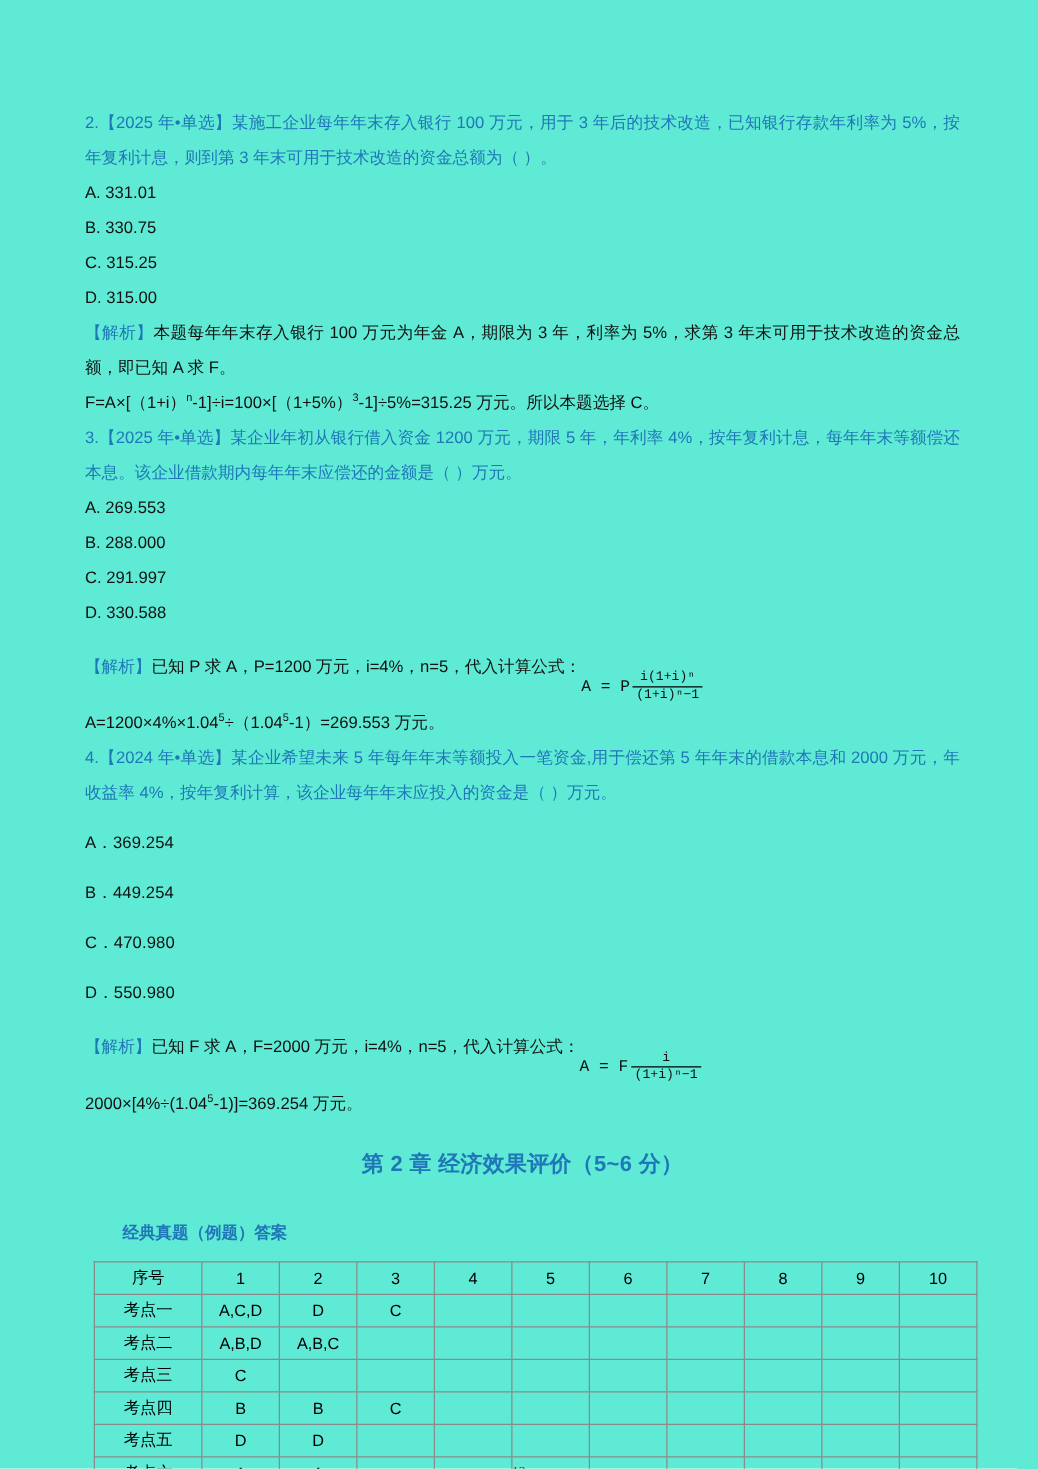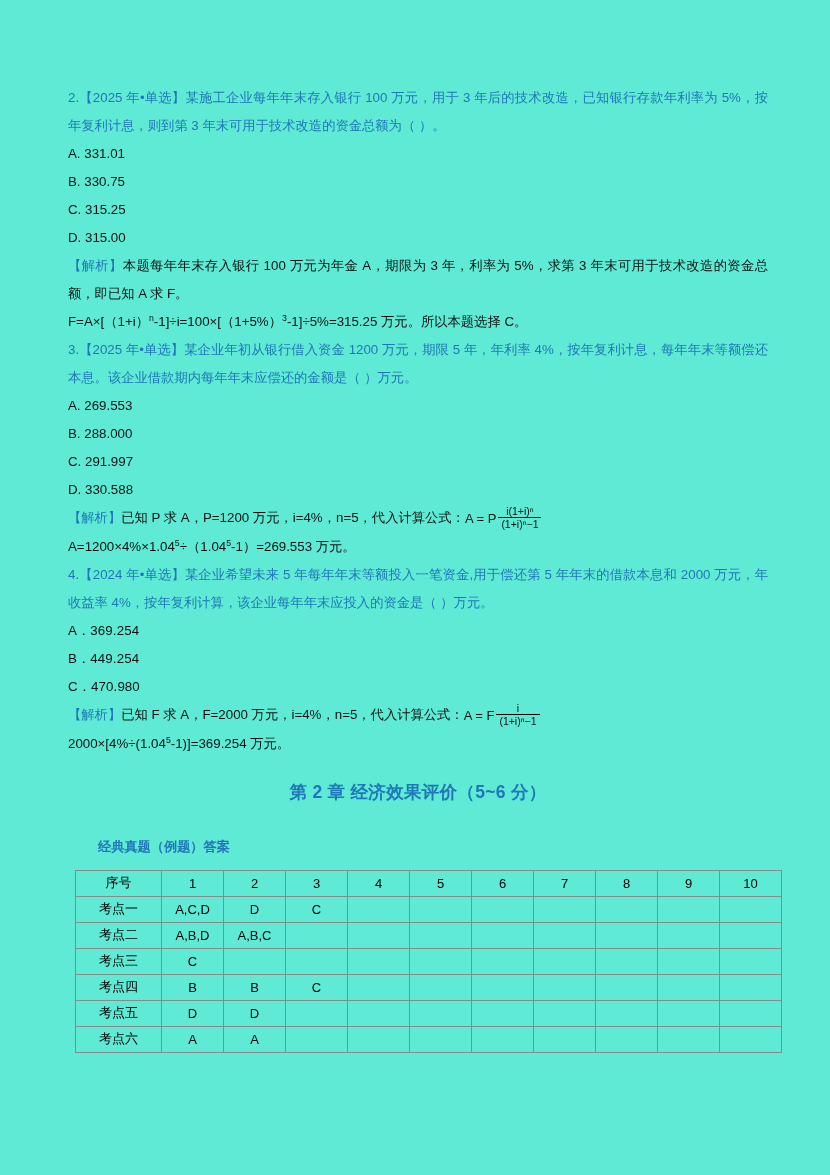--- a/index.html
+++ b/index.html
@@ -38,20 +38,21 @@
     text-justify: inter-ideograph;
     white-space: normal;
   }
   .opt {
     font-size: 13.3px;
     line-height: 28px;
     color: #111111;
   }
   .opt.wide {
     letter-spacing: 0.1px;
+    margin-top: 12px;
   }
   .expl {
     font-size: 13.3px;
     line-height: 28px;
     color: #111111;
     text-align: justify;
     text-justify: inter-ideograph;
   }
   .tag {
     color: #1f77b8;
@@ -62,23 +63,24 @@
   sup {
     font-size: 0.66em;
     vertical-align: super;
     line-height: 0;
   }
 
   
   .frac-expr {
     display: inline-block;
     vertical-align: middle;
-    font-family: Liberation Sans, sans-serif;
+    font-family: Liberation Mono, monospace;
     font-size: 13px;
     white-space: nowrap;
+    margin-top: 32px;
   }
   .frac-expr .lead {
     display: inline-block;
     vertical-align: middle;
     padding-right: 2px;
   }
   .frac {
     display: inline-block;
     vertical-align: middle;
     text-align: center;
@@ -180,20 +182,21 @@
 
     <div class="expl"><span class="tag">【解析】</span><span>已知 P 求 A，P=1200 万元，i=4%，n=5，代入计算公式：</span><span class="frac-expr"><span class="lead">A = P</span><span class="frac"><span class="num">i(1+i)ⁿ</span><span class="den">(1+i)ⁿ−1</span></span></span></div>
 
     <div class="expl"><span>A=1200×4%×1.04</span><sup>5</sup><span>÷（1.04</span><sup>5</sup><span>-1）=269.553 万元。</span></div>
 
     <div class="q-line"><span>4.</span><span>【2024 年•单选】</span><span>某企业希望未来 5 年每年年末等额投入一笔资金,用于偿还第 5 年年末的借款本息和 2000 万元，年收益率 4%，按年复利计算，该企业每年年末应投入的资金是（    ）万元。</span></div>
 
     <div class="opt wide">A．369.254</div>
     <div class="opt wide">B．449.254</div>
     <div class="opt wide">C．470.980</div>
+    <div class="opt wide">D．550.980</div>
 
     <div class="expl"><span class="tag">【解析】</span><span>已知 F 求 A，F=2000 万元，i=4%，n=5，代入计算公式：</span><span class="frac-expr"><span class="lead">A = F</span><span class="frac"><span class="num">i</span><span class="den">(1+i)ⁿ−1</span></span></span></div>
 
     <div class="expl"><span>2000×[4%÷(1.04</span><sup>5</sup><span>-1)]=369.254 万元。</span></div>
 
     <div class="chapter">第 2 章 经济效果评价（5~6 分）</div>
     <div class="subhead">经典真题（例题）答案</div>
 
     <div class="tbl-wrap">
       <table class="answers">

